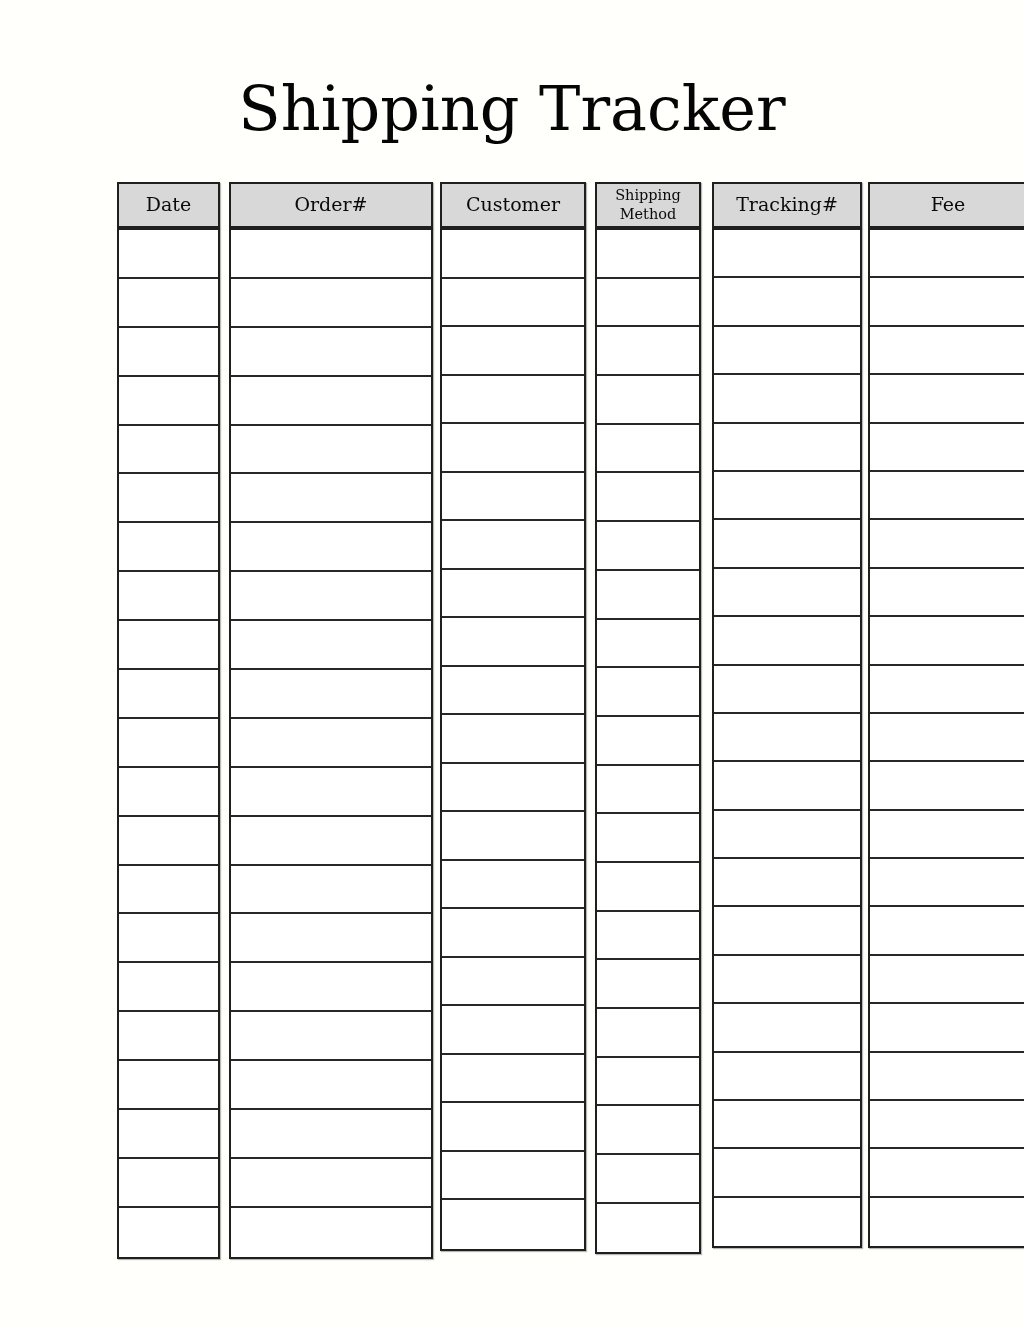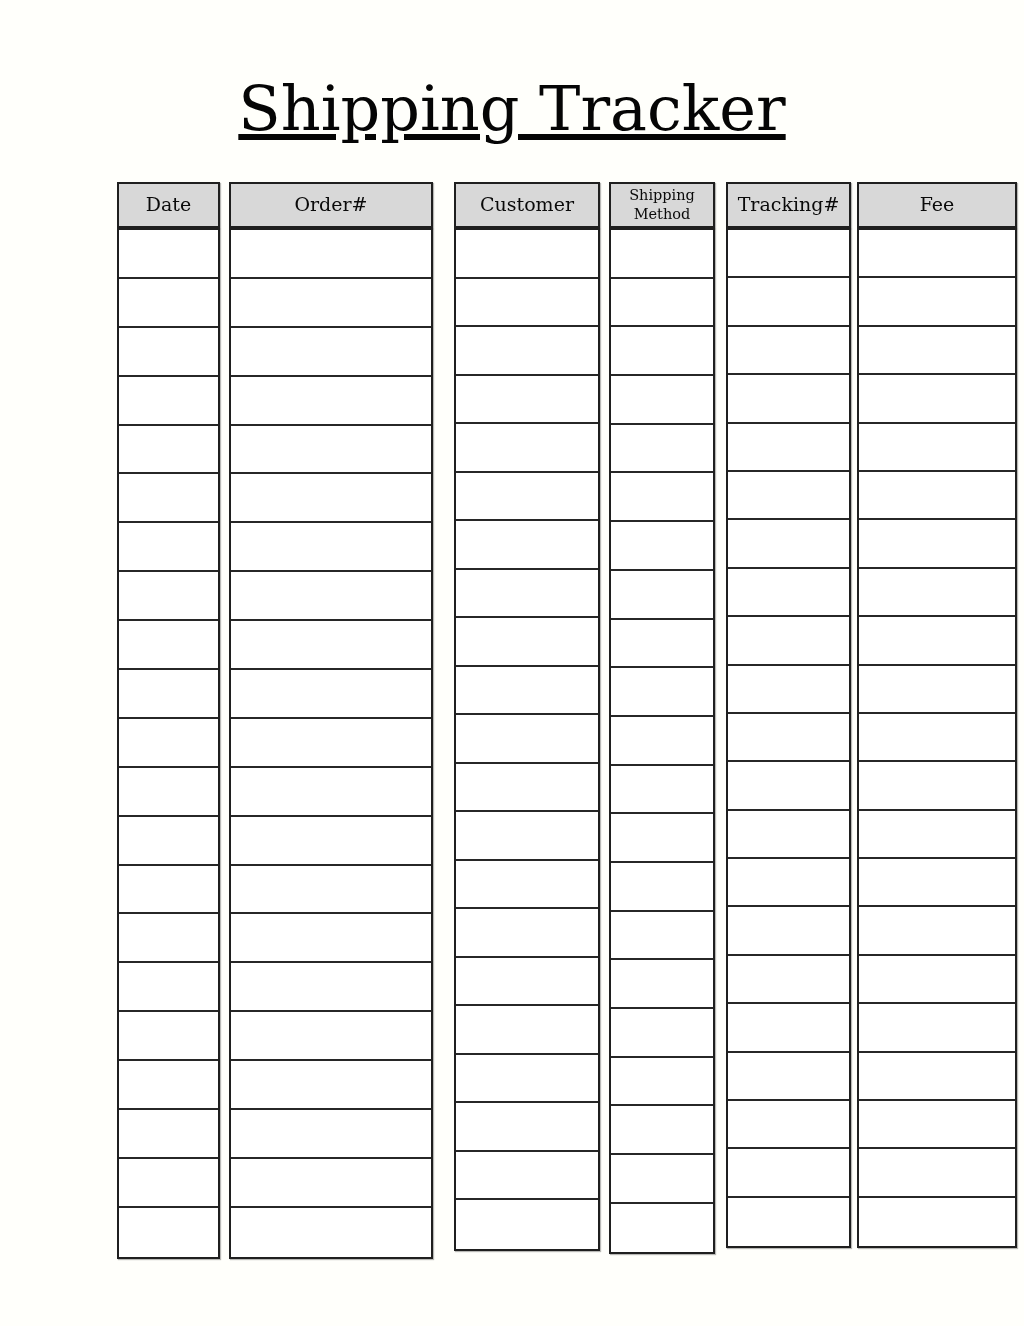--- a/index.html
+++ b/index.html
@@ -18,35 +18,34 @@
   .page-title {
     position: absolute;
     top: 72px;
     left: 0;
     right: 0;
     text-align: center;
     font-size: 62px;
     font-weight: 400;
     color: #050505;
     letter-spacing: 0px;
-    text-decoration: underline;
   }
   .tracker {
     position: absolute;
     top: 182px;
     left: 71px;
     display: flex;
     align-items: flex-start;
   }
   .col { flex: 0 0 auto; }
   .col:nth-child(1) { width: 149px; padding-left: 46px; --rh: 48.9px; }
   .col:nth-child(2) { width: 204px; margin-left: 9px;  --rh: 48.9px; }
-  .col:nth-child(3) { width: 146px; margin-left: 21px; --rh: 48.5px; }
+  .col:nth-child(3) { width: 146px; margin-left: 7px; --rh: 48.5px; }
   .col:nth-child(4) { width: 106px; margin-left: 9px;  --rh: 48.7px; }
-  .col:nth-child(5) { width: 125px; margin-left: 11px; --rh: 48.4px; }
+  .col:nth-child(5) { width: 150px; margin-left: 11px; --rh: 48.4px; }
   .col:nth-child(6) { width: 160px; margin-left: 6px; border-radius: 24px;  --rh: 48.4px; }
   .col-header {
     height: 46px;
     background: #d8d8d8;
     border: 2px solid #1f1f1f;
     box-shadow: 1px 1px 1px rgba(0,0,0,0.28);
     display: flex;
     align-items: center;
     justify-content: center;
     text-align: center;

